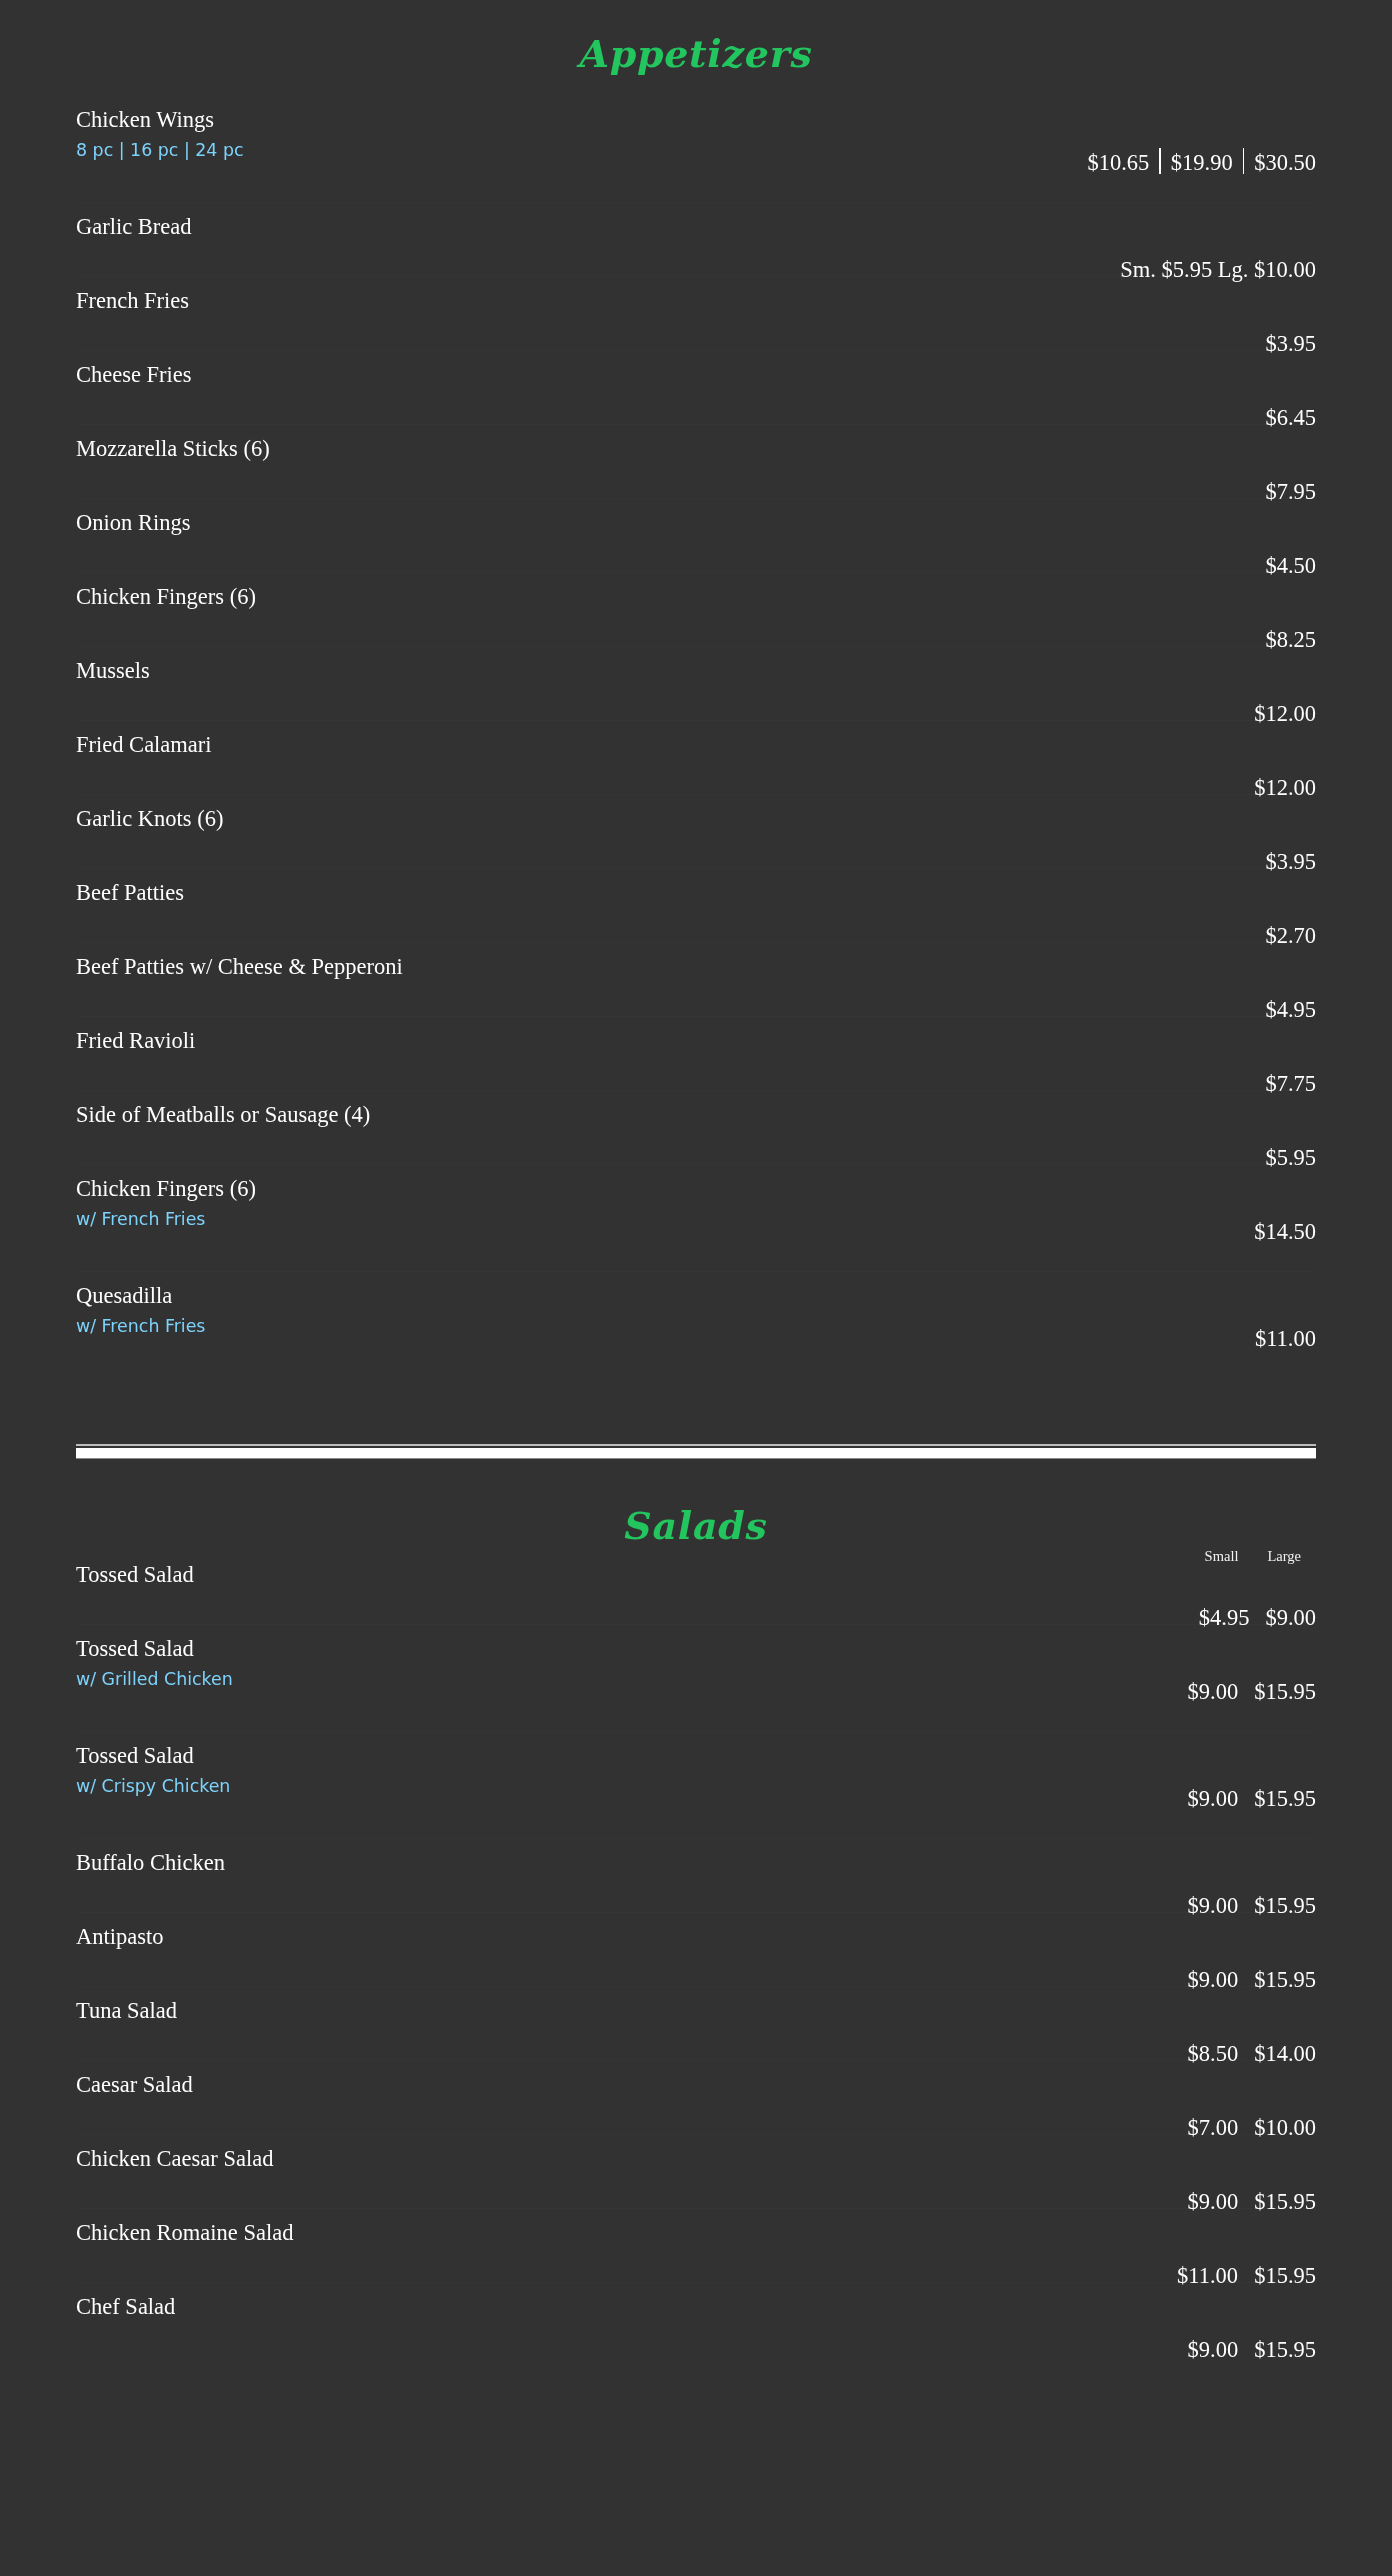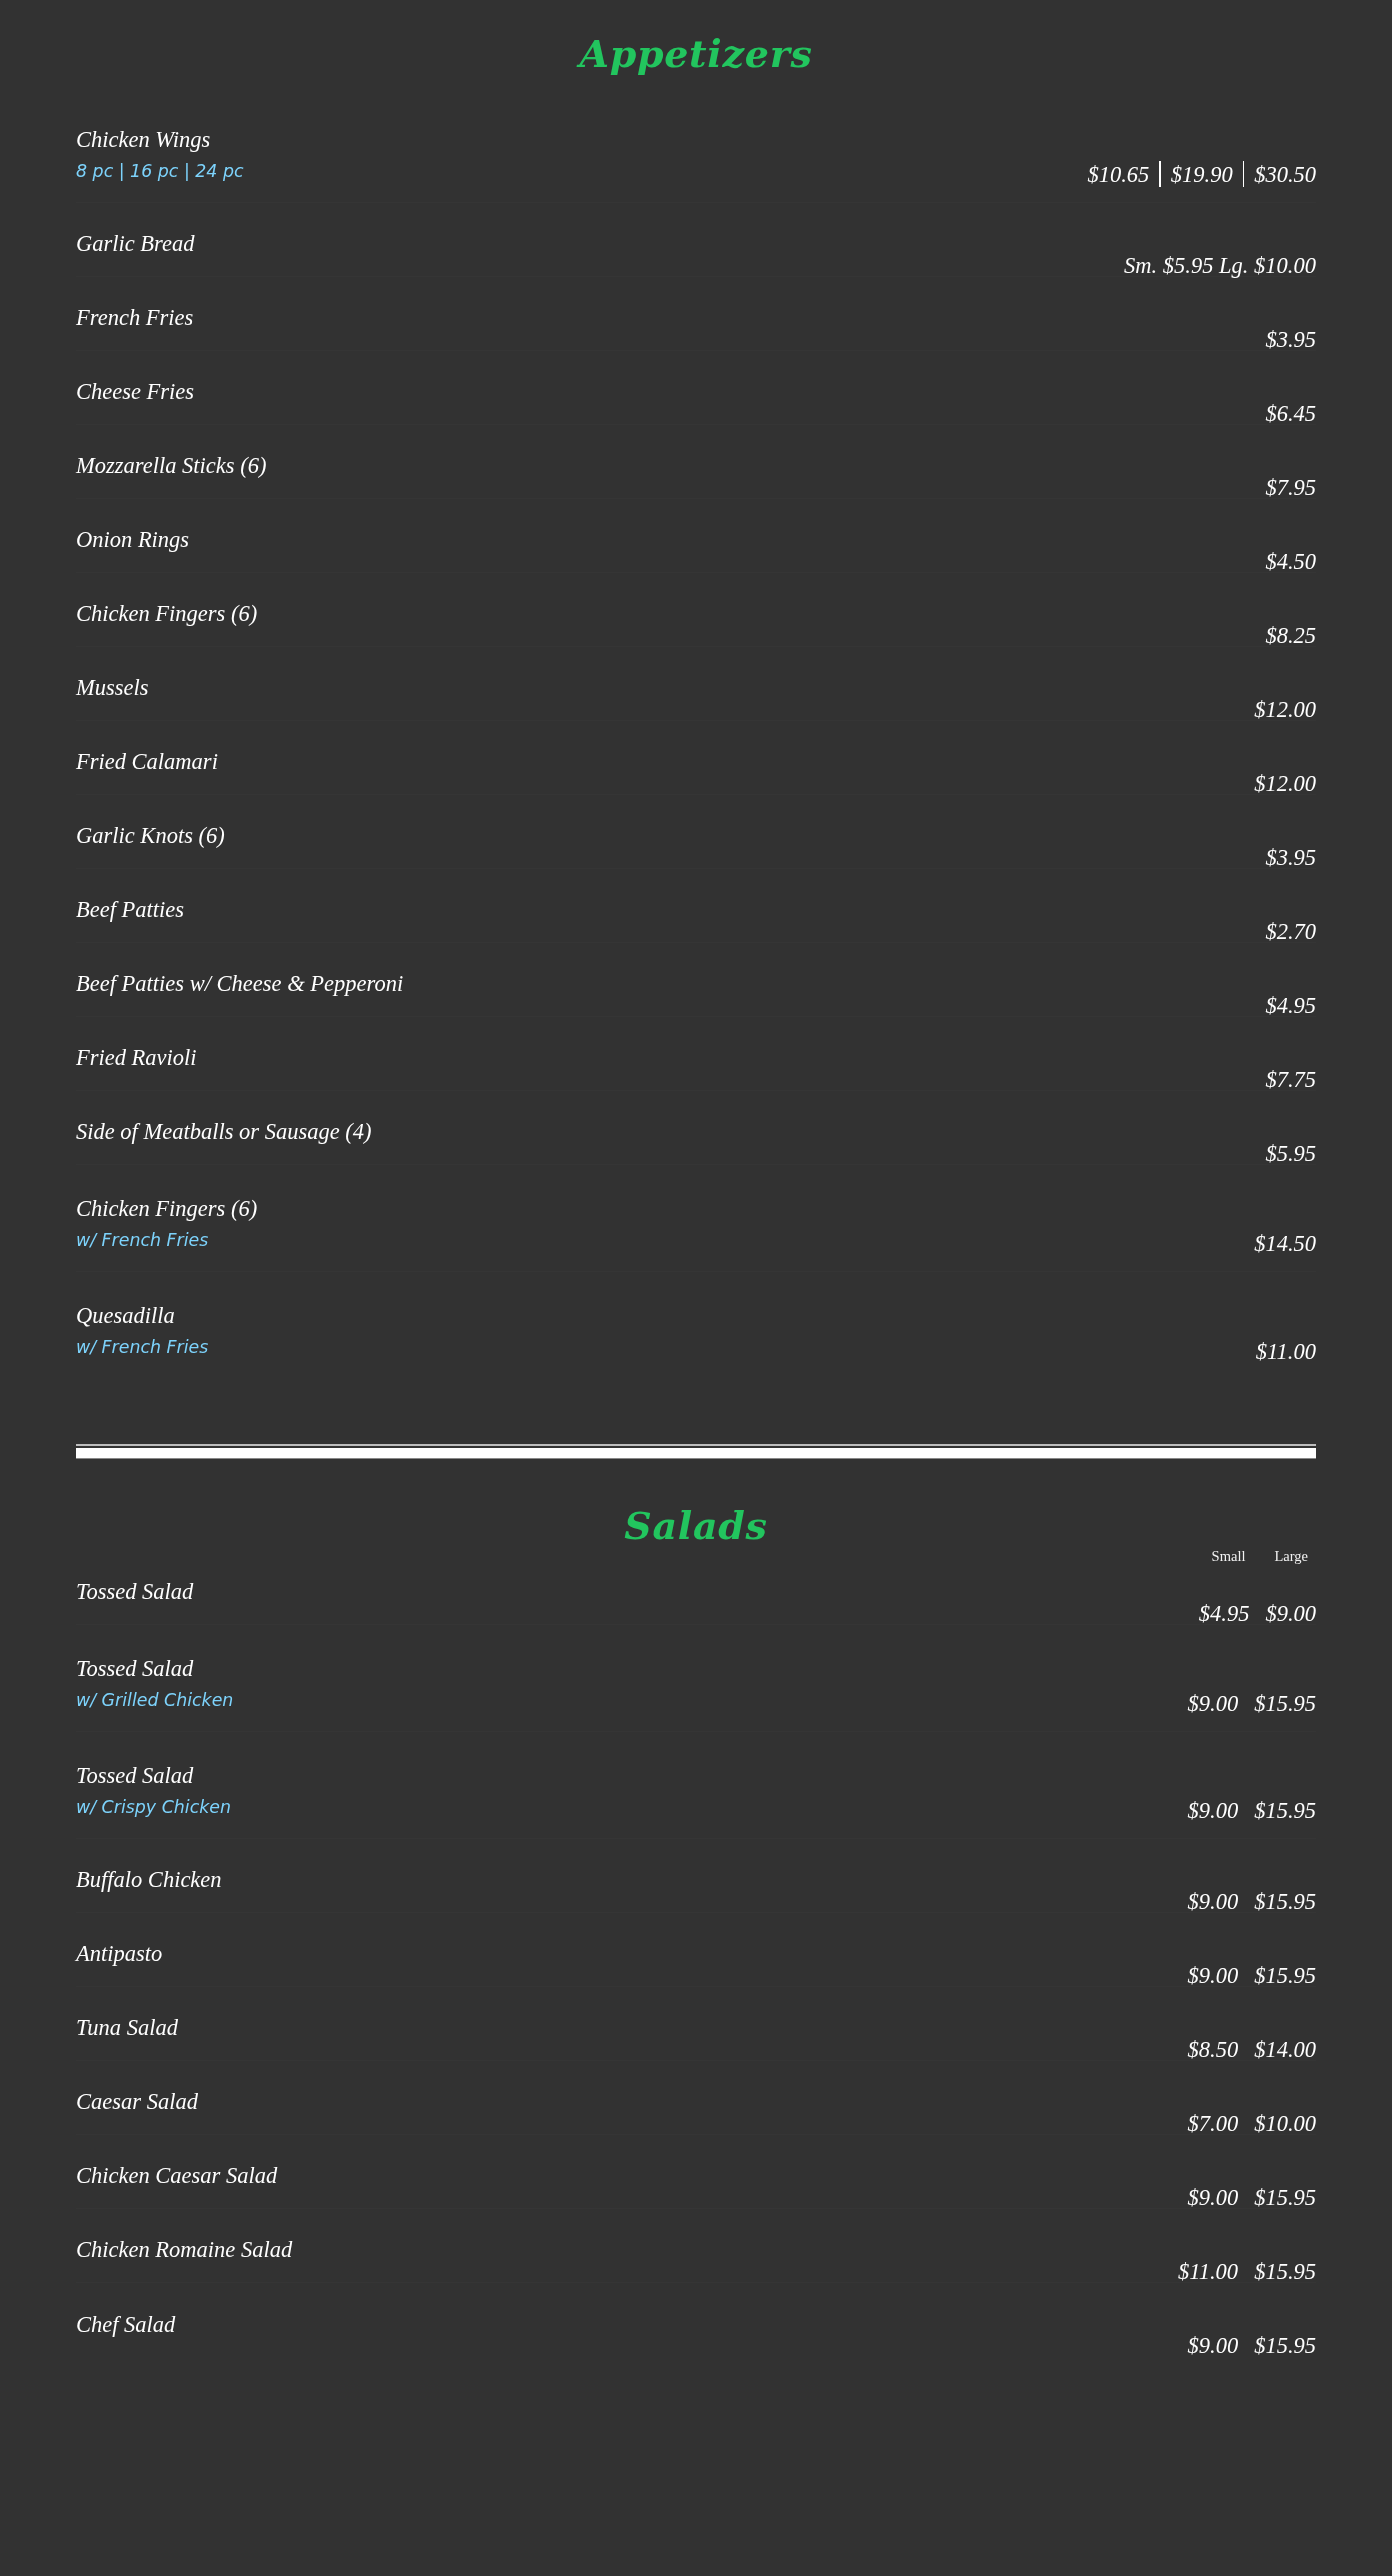--- a/index.html
+++ b/index.html
@@ -36,41 +36,40 @@
       height: 42px;
       margin-bottom: 19px;
     }
     .salads-header {
       position: relative;
       padding-top: 47px;
       height: 44px;
     }
     .size-labels {
       position: absolute;
-      right: 8px;
+      right: 15px;
       top: 88px;
       display: flex;
       gap: 29px;
       font-size: 14.5px;
       color: #f2f2f2;
     }
     .list {
       list-style: none;
       margin: 0;
       padding: 0;
     }
     .row {
       display: flex;
       justify-content: space-between;
-      align-items: center;
+      align-items: flex-start;
       border-bottom: 0.7px solid #353535;
       box-sizing: border-box;
       height: 74px;
       padding-top: 8.7px;
-      font-style: italic;
     }
     .row.has-sub {
       height: 107px;
     }
     .row:last-child { border-bottom: none; }
     .left {
       display: flex;
       flex-direction: column;
     }
     .name {

